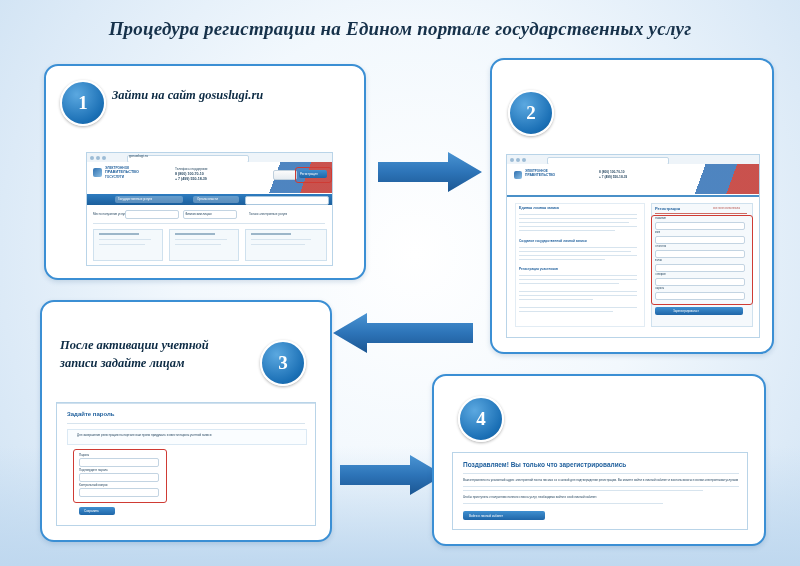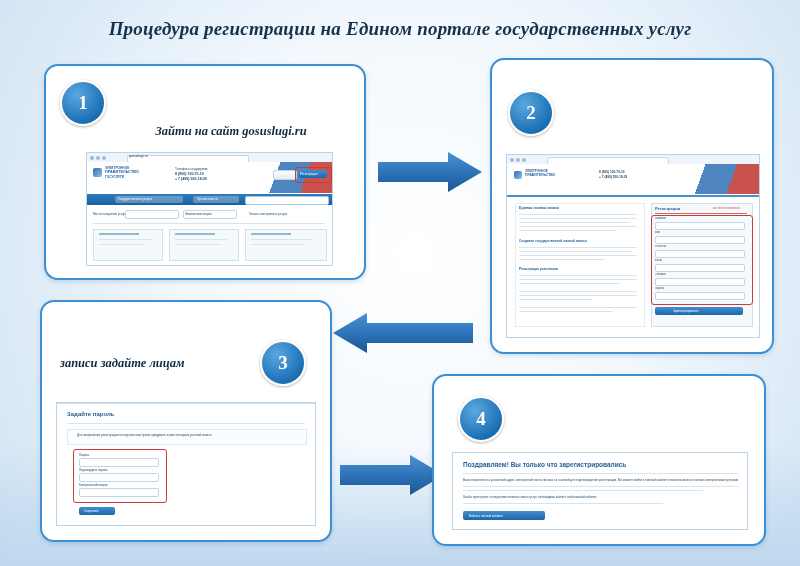--- a/index.html
+++ b/index.html
@@ -208,21 +208,21 @@
 </head>
 <body>
 
 <div class="page">
 
   <div class="title">Процедура регистрации на Едином портале государственных услуг</div>
 
   <div class="card" style="left:44px; top:64px; width:318px; height:212px;">
     <div class="card-inner">
       <div class="badge" style="left:14px; top:14px;">1</div>
-      <div class="caption" style="left:66px; top:20px; width:238px; text-align:center;margin-top:36px;">
+      <div class="caption" style="left:66px; top:20px; width:238px; text-align:left;">
         <span>Зайти на сайт </span><span class="site">gosuslugi.ru</span><br>
       </div>
 
       <div class="shot" style="left:40px; top:86px; width:245px; height:112px;">
         <div class="shot-top"></div>
         <div class="dotrow" style="left:3px; top:2.5px;">
           <div class="dot"></div>
             <div class="dot"></div>
             <div class="dot"></div>
         </div>
@@ -373,21 +373,21 @@
         </linearGradient>
       </defs>
       <path d="M140,10 L34,10 L34,0 L0,20 L34,40 L34,30 L140,30 Z" fill="url(#ag2)"></path>
     </svg>
   </div>
 
   <div class="card" style="left:40px; top:300px; width:288px; height:238px;">
     <div class="card-inner">
       <div class="badge" style="left:218px; top:38px;">3</div>
       <div class="caption" style="left:18px; top:34px; width:190px;">
-        <br>
+        <span>После активации учетной</span><br>
         <span>записи задайте лицам</span>
       </div>
 
       <div class="shot" style="left:14px; top:100px; width:258px; height:122px;">
         <div class="shot-top" style="height:0;"></div>
 
         <div class="tinytext bold blue" style="left:10px; top:8px; font-size:6px;">Задайте пароль</div>
         <div class="line" style="left:10px; top:20px; width:238px; height:1px;"></div>
 
         <div class="panel" style="left:10px; top:26px; width:238px; height:14px; background:#fafdff; border-color:#dbe9f4;"></div>

